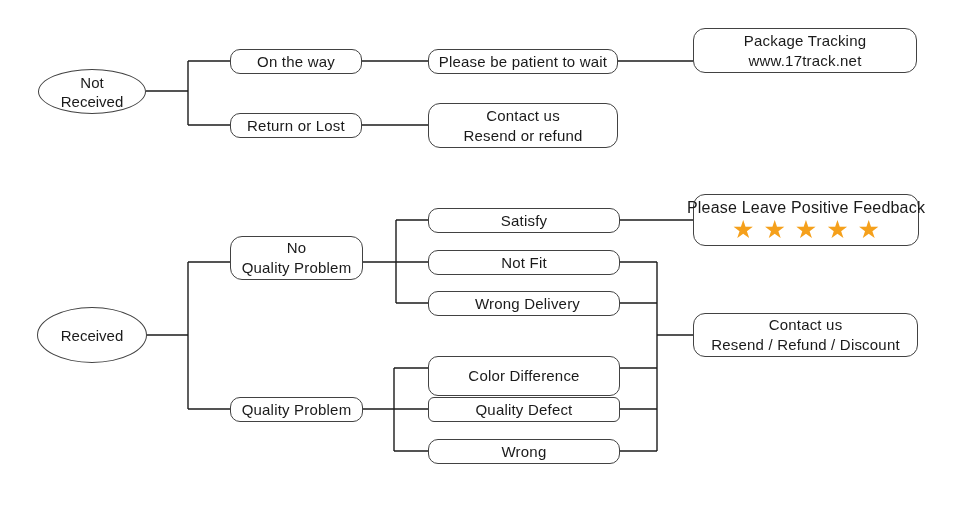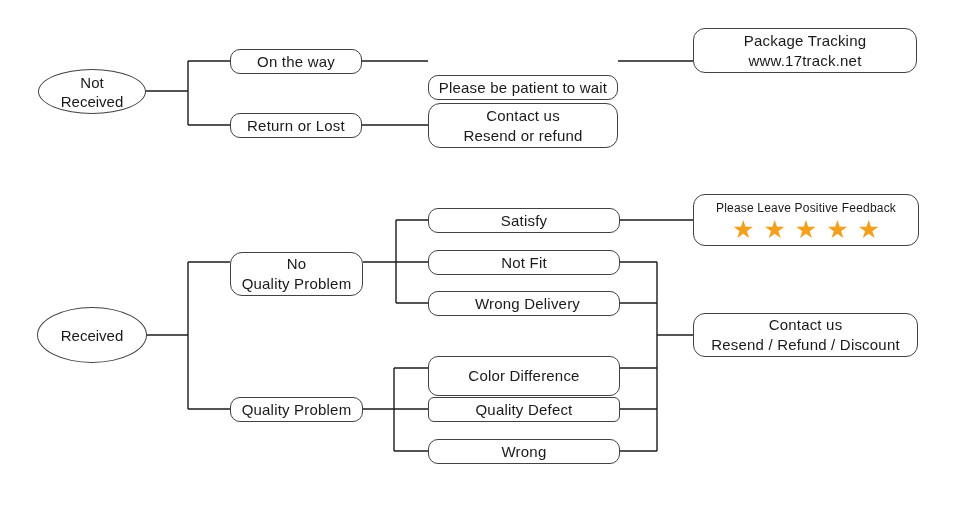--- a/index.html
+++ b/index.html
@@ -57,38 +57,38 @@
     text-align: center;
     font-size: 15px;
     line-height: 19px;
     white-space: nowrap;
   }
 
   
   .n-not-received   { left: 38px;  top: 69px;  width: 108px; height: 45px; }
   .n-on-the-way     { left: 230px; top: 49px;  width: 132px; height: 25px; }
   .n-return-or-lost { left: 230px; top: 113px; width: 132px; height: 25px; }
-  .n-please-wait    { left: 428px; top: 49px;  width: 190px; height: 25px; margin-top: 26px; }
+  .n-please-wait    { left: 428px; top: 49px;  width: 190px; height: 25px; }
   .n-contact-resend { left: 428px; top: 103px; width: 190px; height: 45px; }
   .n-package-track  { left: 693px; top: 28px;  width: 224px; height: 45px; }
 
   
   .n-received         { left: 37px;  top: 307px; width: 110px; height: 56px; }
-  .n-no-quality       { left: 230px; top: 252px; width: 133px; height: 44px; }
+  .n-no-quality       { left: 230px; top: 236px; width: 133px; height: 44px; }
   .n-quality-problem  { left: 230px; top: 397px; width: 133px; height: 25px; }
   .n-satisfy          { left: 428px; top: 208px; width: 192px; height: 25px; }
   .n-not-fit          { left: 428px; top: 250px; width: 192px; height: 25px; }
   .n-wrong-delivery   { left: 428px; top: 291px; width: 192px; height: 25px; padding-left: 7px; }
   .n-color-difference { left: 428px; top: 356px; width: 192px; height: 40px; }
   .n-quality-defect   { left: 428px; top: 397px; width: 192px; height: 25px; border-radius: 6px; }
   .n-damage           { left: 428px; top: 439px; width: 192px; height: 25px; }
   .n-feedback         { left: 693px; top: 194px; width: 226px; height: 52px; padding-top: 2px; }
   .n-contact-discount { left: 693px; top: 313px; width: 225px; height: 44px; }
 
-  .n-feedback .fb-title { font-size: 12px; line-height: 18px; }
+  .n-feedback .fb-title { font-size: 16px; line-height: 18px; }
   .star-row {
     color: #F5A01B;
     font-size: 25px;
     line-height: 26px;
     letter-spacing: 9px;
     margin-left: 9px; 
     font-family: "DejaVu Sans", sans-serif;
   }
 </style>
 </head>

